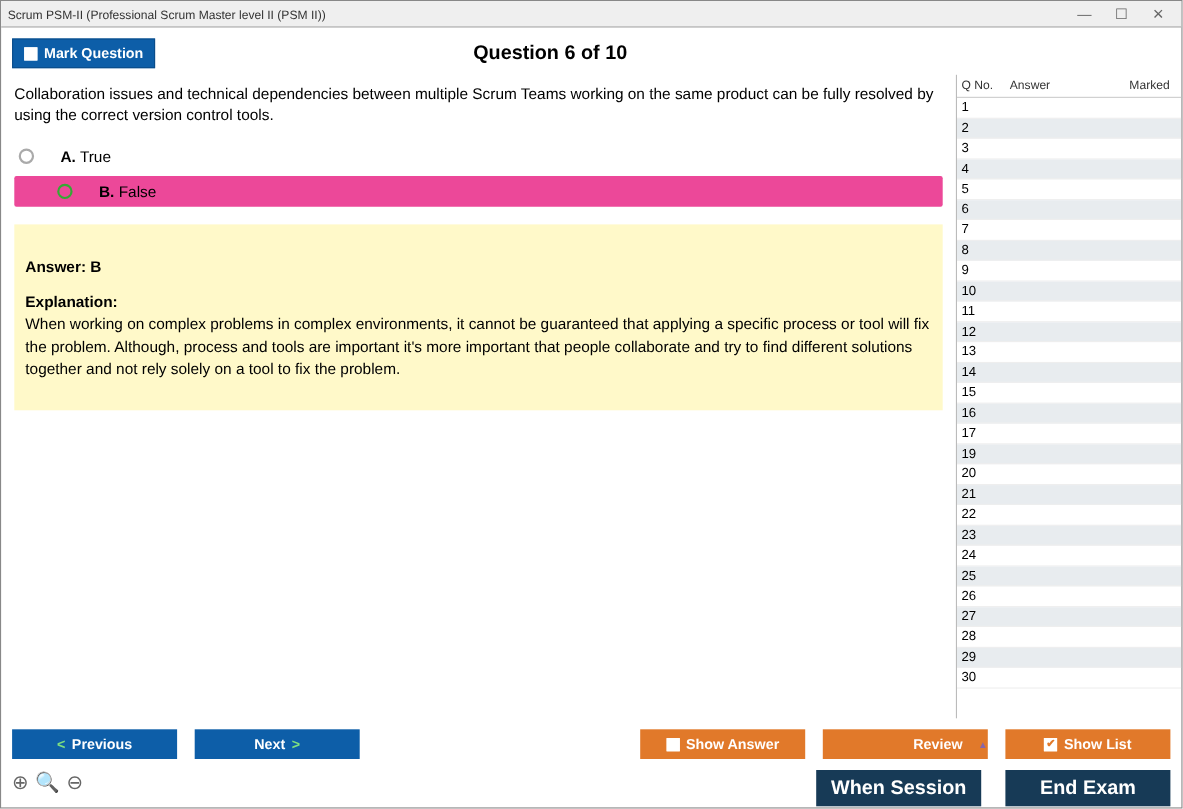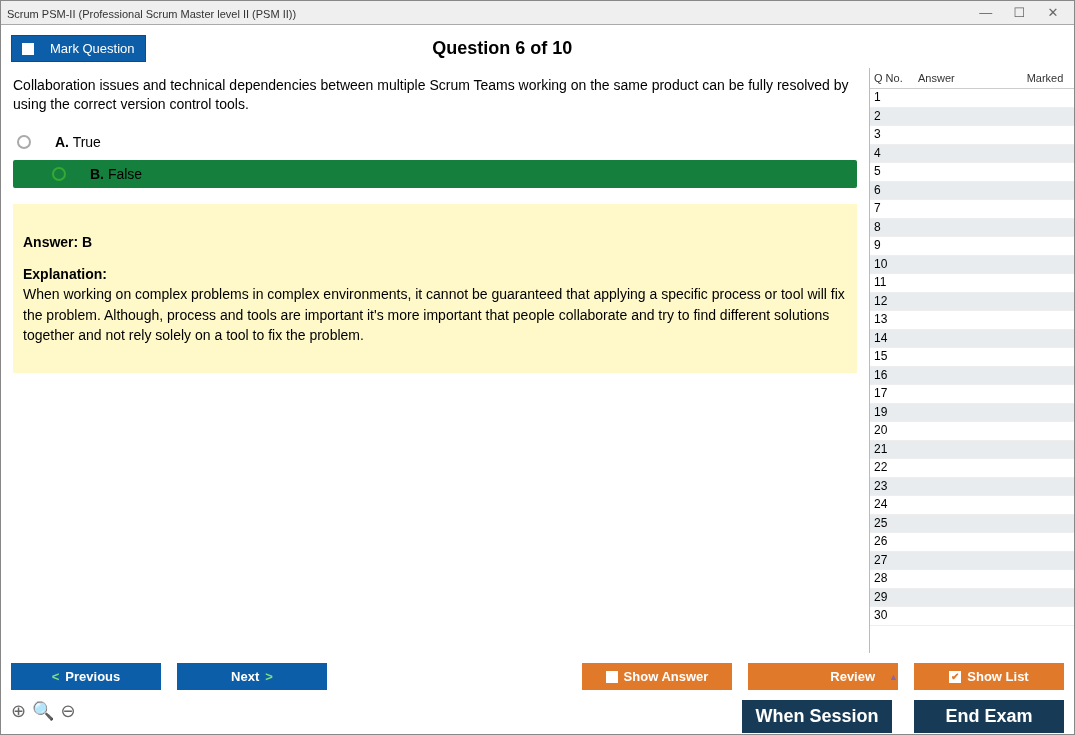--- a/index.html
+++ b/index.html
@@ -1,30 +1,30 @@
 <!DOCTYPE html>
 <html><head>
 <meta charset="utf-8">
 <style>
   * { box-sizing: border-box; margin: 0; padding: 0; }
   body { font-family: Arial, sans-serif; font-size: 13px; background: #fff; width: 1075px; height: 735px; overflow: hidden; border:1px solid #888; }
   .titlebar { display: flex; align-items: flex-end; justify-content: space-between; padding: 4px 6px; border-bottom: 1px solid #aaa; background: #efefef; }
   .titlebar-title { font-size: 11px; color: #333; }
   .win-controls span { display: inline-block; width: 30px; text-align: center; color: #666; font-size: 13px; }
   .topbar { display: flex; align-items: center; padding: 10px 10px 6px 10px; }
-  .mark-btn { background: #0d5ea8; color: #fff; padding: 5px 10px; border: 1px solid #0a4d8a; display: flex; align-items: center; gap: 16px; font-weight: normal; font-size:13px;}
+  .mark-btn { background: #0d5ea8; color: #fff; padding: 5px 10px; border: 1px solid #0a4d8a; display: flex; align-items: center; gap: 6px; font-weight: bold; font-size:13px;}
   .mark-chk { width: 12px; height: 12px; border: 1px solid #fff; background: #fff; }
   .qhead { flex: 1; text-align: center; font-size: 18px; font-weight: bold; }
   .content-row { display: flex; height: 585px; }
   .main { flex: 1; padding: 4px 12px 4px 12px; font-size: 14px; overflow:hidden; }
   .qtext { margin: 4px 0 14px 0; line-height: 1.35; }
   .option { display: flex; align-items: center; gap: 24px; padding: 6px 4px; margin-bottom: 4px; border-radius:2px;}
   .option .radio { width: 14px; height: 14px; border: 2px solid #aaa; border-radius: 50%; }
   .option.correct .radio { border-color: #3a3; }
-  .option.correct { background: #15803d; padding-left: 39px; }
+  .option.correct { background: #ec4899; padding-left: 39px; }
   .option .label b { font-weight: bold; }
   .answer-box { background: #fff9c9; padding: 28px 10px; margin-top: 16px; line-height:1.45;}
   .answer-box .ans { font-weight: bold; margin-bottom: 12px; }
   .answer-box .exp-h { font-weight: bold; margin: 4px 0 0 0; }
   .sidebar { width: 205px; border-left: 1px solid #bbb; display:flex; flex-direction:column;}
   .side-head { display: flex; font-size: 11px; color:#333; padding: 4px 4px; border-bottom:1px solid #ccc;}
   .side-head .c1 { width: 44px; }
   .side-head .c2 { flex:1; }
   .side-head .c3 { width: 50px; text-align:center;}
   .side-body { flex:1; overflow-y:scroll; }

